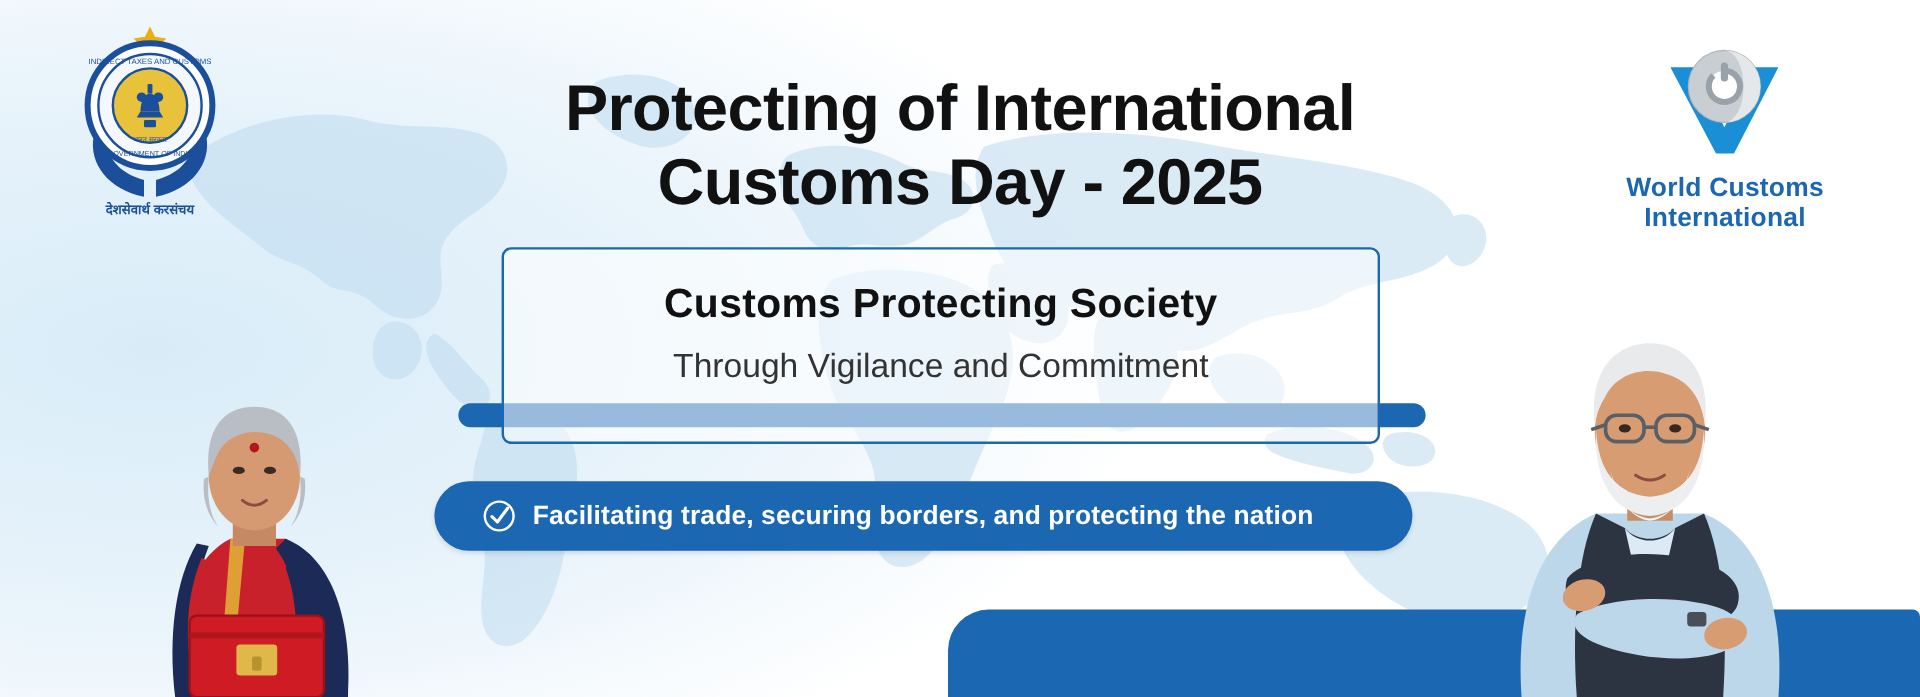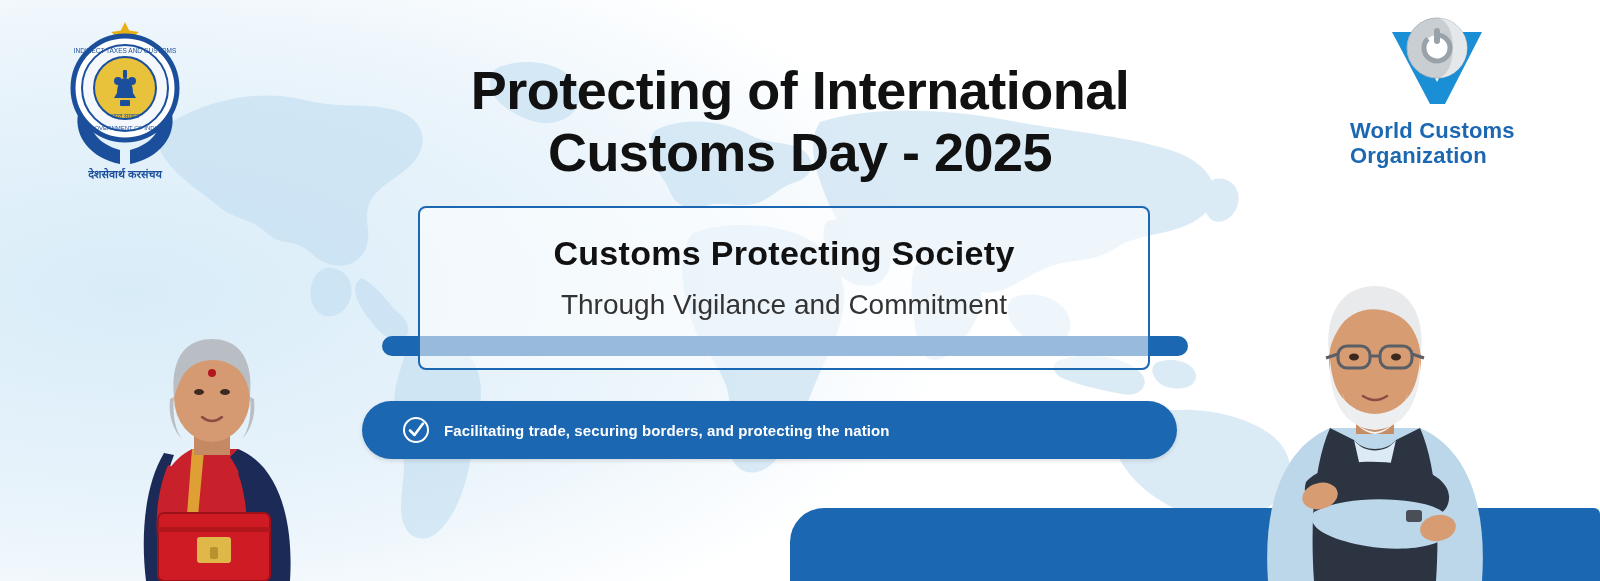--- a/index.html
+++ b/index.html
@@ -37,23 +37,24 @@
     left: 60px;
     top: 18px;
     width: 130px;
     height: 170px;
   }
 
   
   .wco-logo {
     position: absolute;
     right: 75px;
-    top: 12px;
+    top: 36px;
     width: 175px;
     height: 160px;
+    text-align: center;
   }
   .wco-mark {
     width: 175px;
     height: 100px;
   }
   .wco-text {
     margin-top: 2px;
     color: #1b67b2;
     font-size: 22px;
     font-weight: bold;
@@ -127,21 +128,21 @@
   }
   .tick-icon {
     margin-left: 40px;
     width: 28px;
     height: 28px;
     flex: 0 0 auto;
   }
   .tagline-text {
     margin-left: 14px;
     color: #ffffff;
-    font-size: 15px;
+    font-size: 22px;
     font-weight: bold;
     letter-spacing: .1px;
   }
 
   
   .bottom-block {
     position: absolute;
     left: 790px;
     top: 508px;
     width: 810px;
@@ -233,21 +234,21 @@
 
       <circle cx="87" cy="36" r="30" fill="#c9ced3"></circle>
       <circle cx="87" cy="36" r="30" fill="none" stroke="#aeb5bb" stroke-width="1"></circle>
       <path d="M87 6 a30 30 0 0 1 0 60 a16 30 0 0 0 0 -60" fill="#e4e8ea"></path>
       <circle cx="87" cy="36" r="13" fill="#ffffff"></circle>
       <path d="M87 23 a13 13 0 1 1 -9.2 3.8" fill="none" stroke="#9aa2a9" stroke-width="5"></path>
       <rect x="84" y="16" width="6" height="16" rx="3" fill="#9aa2a9"></rect>
     </svg>
     <div class="wco-text">
       <div>World Customs</div>
-      <div>Organization</div>
+      <div>International</div>
     </div>
   </div>
 
   <div class="headline">
     <span>Protecting of International</span>
     <span class="l2">Customs Day - 2025</span>
   </div>
 
   <div class="theme-underline"></div>
 

